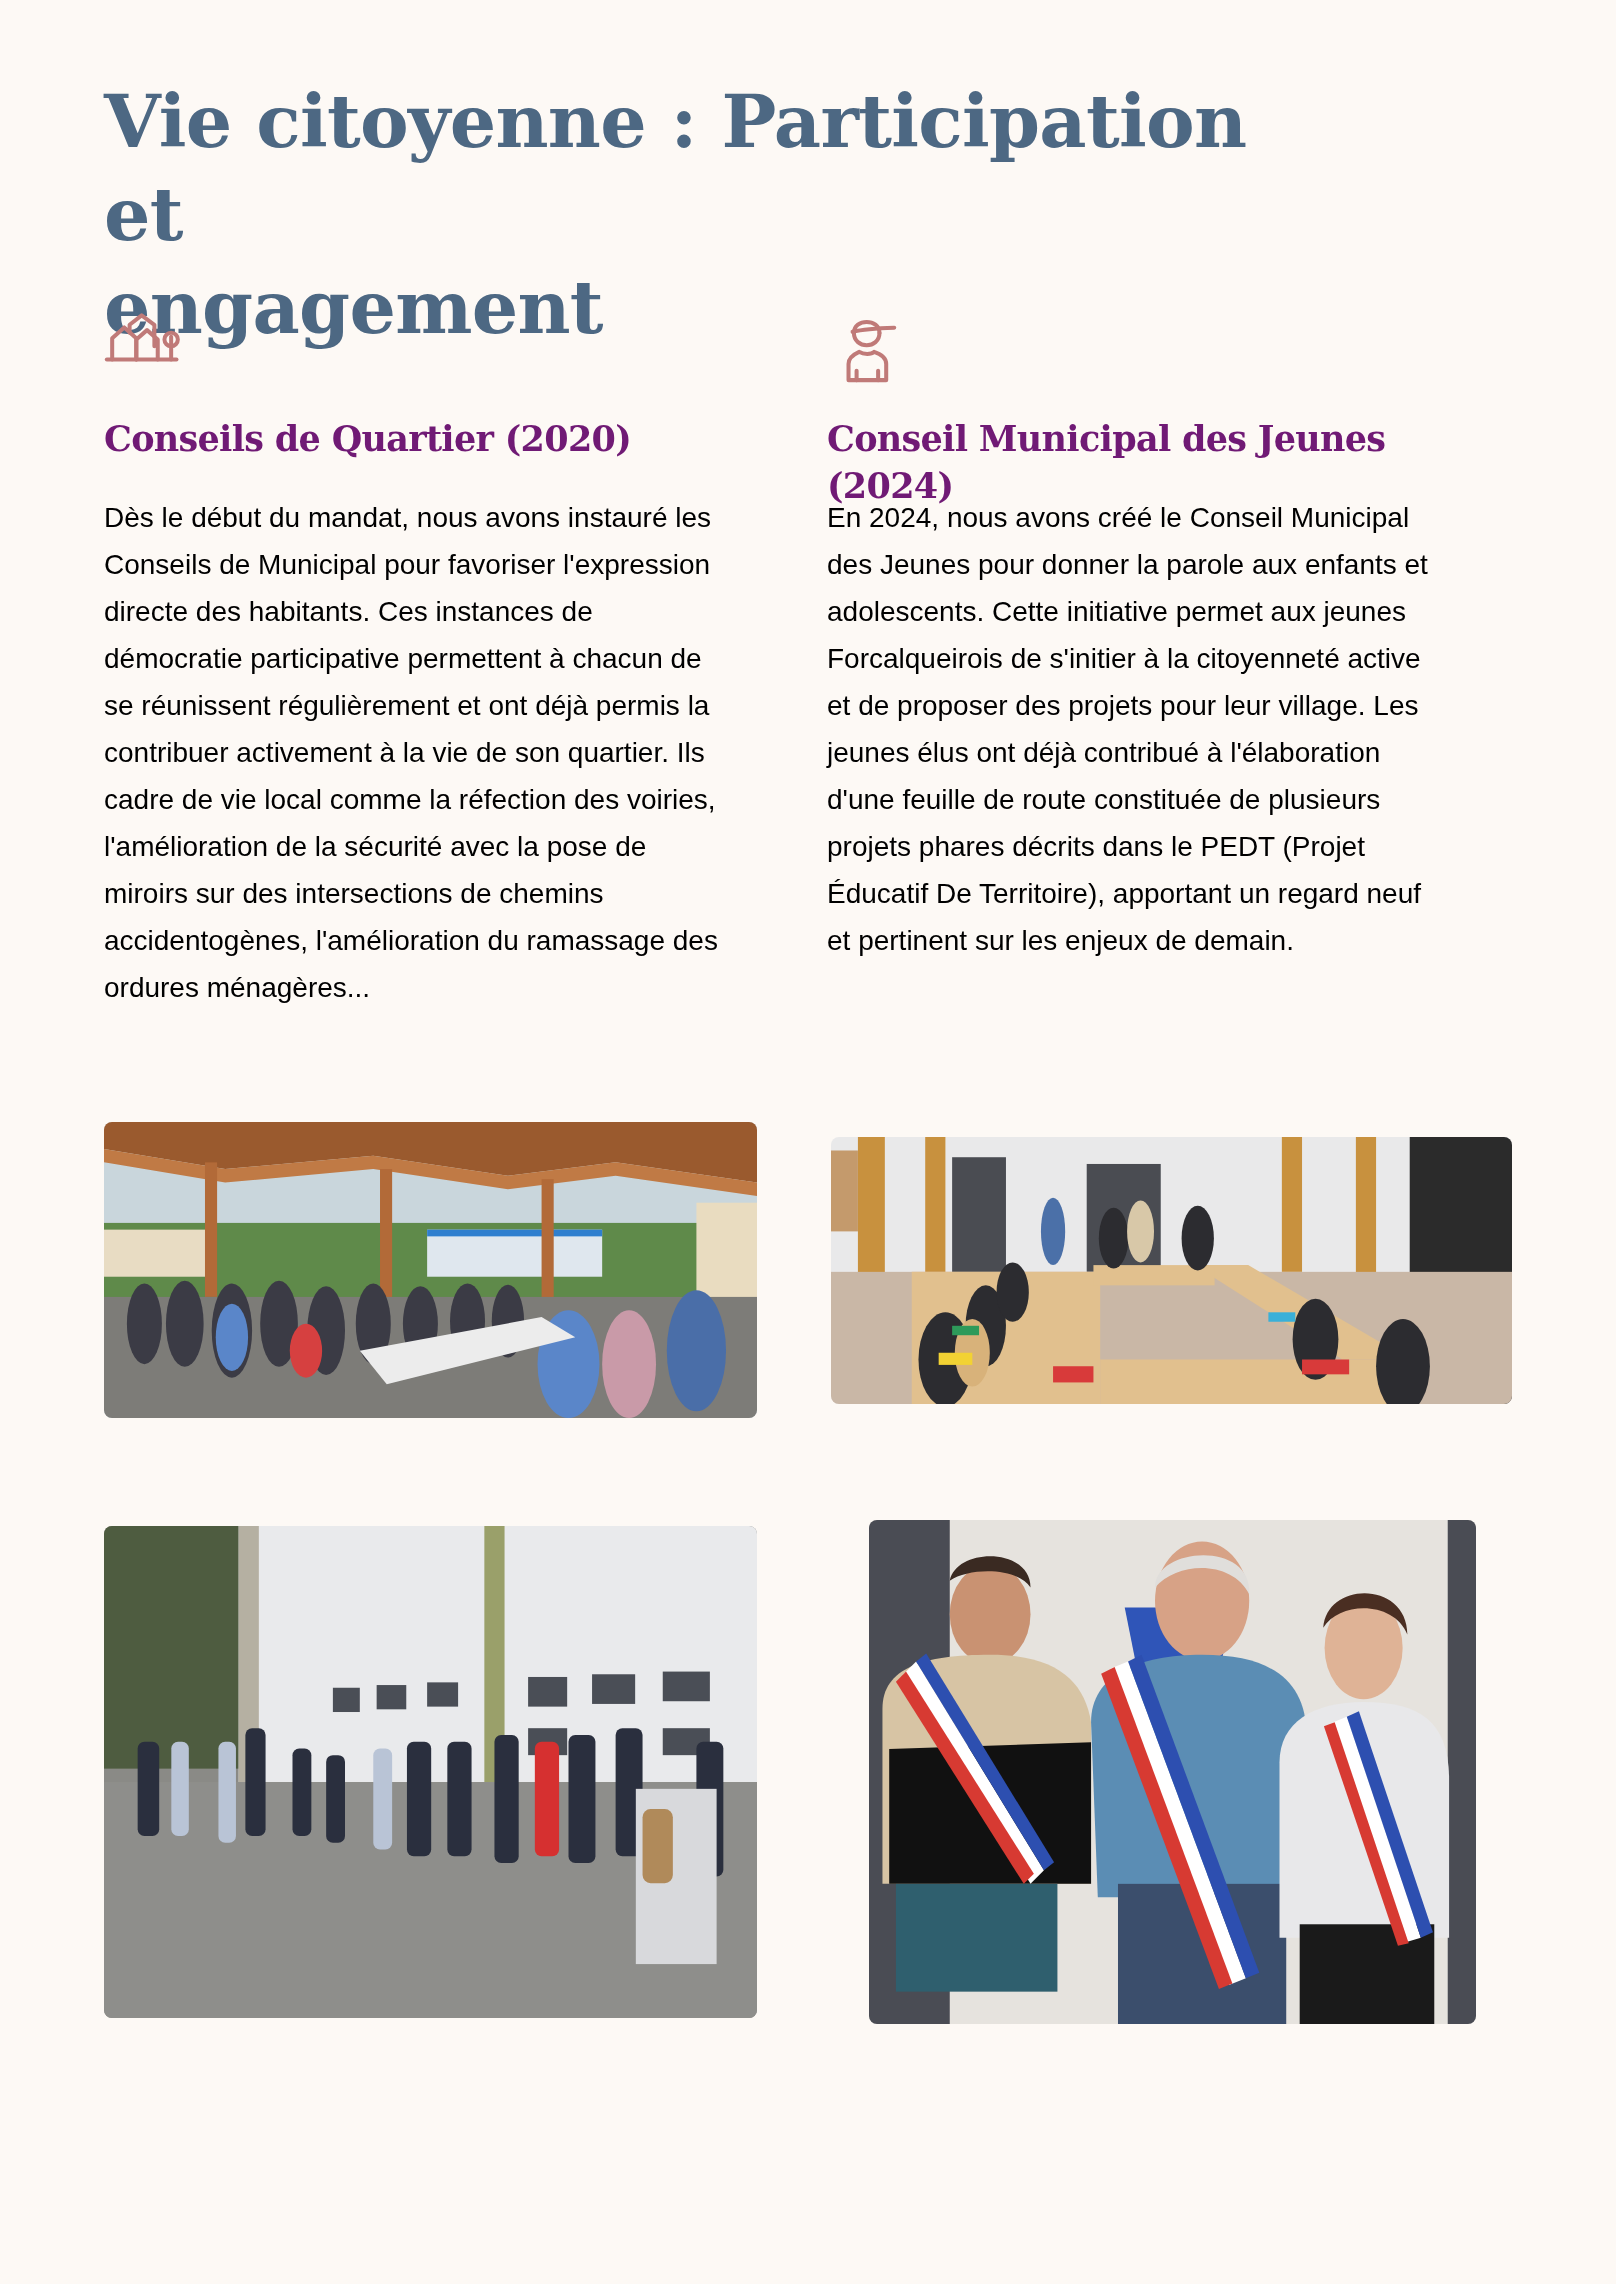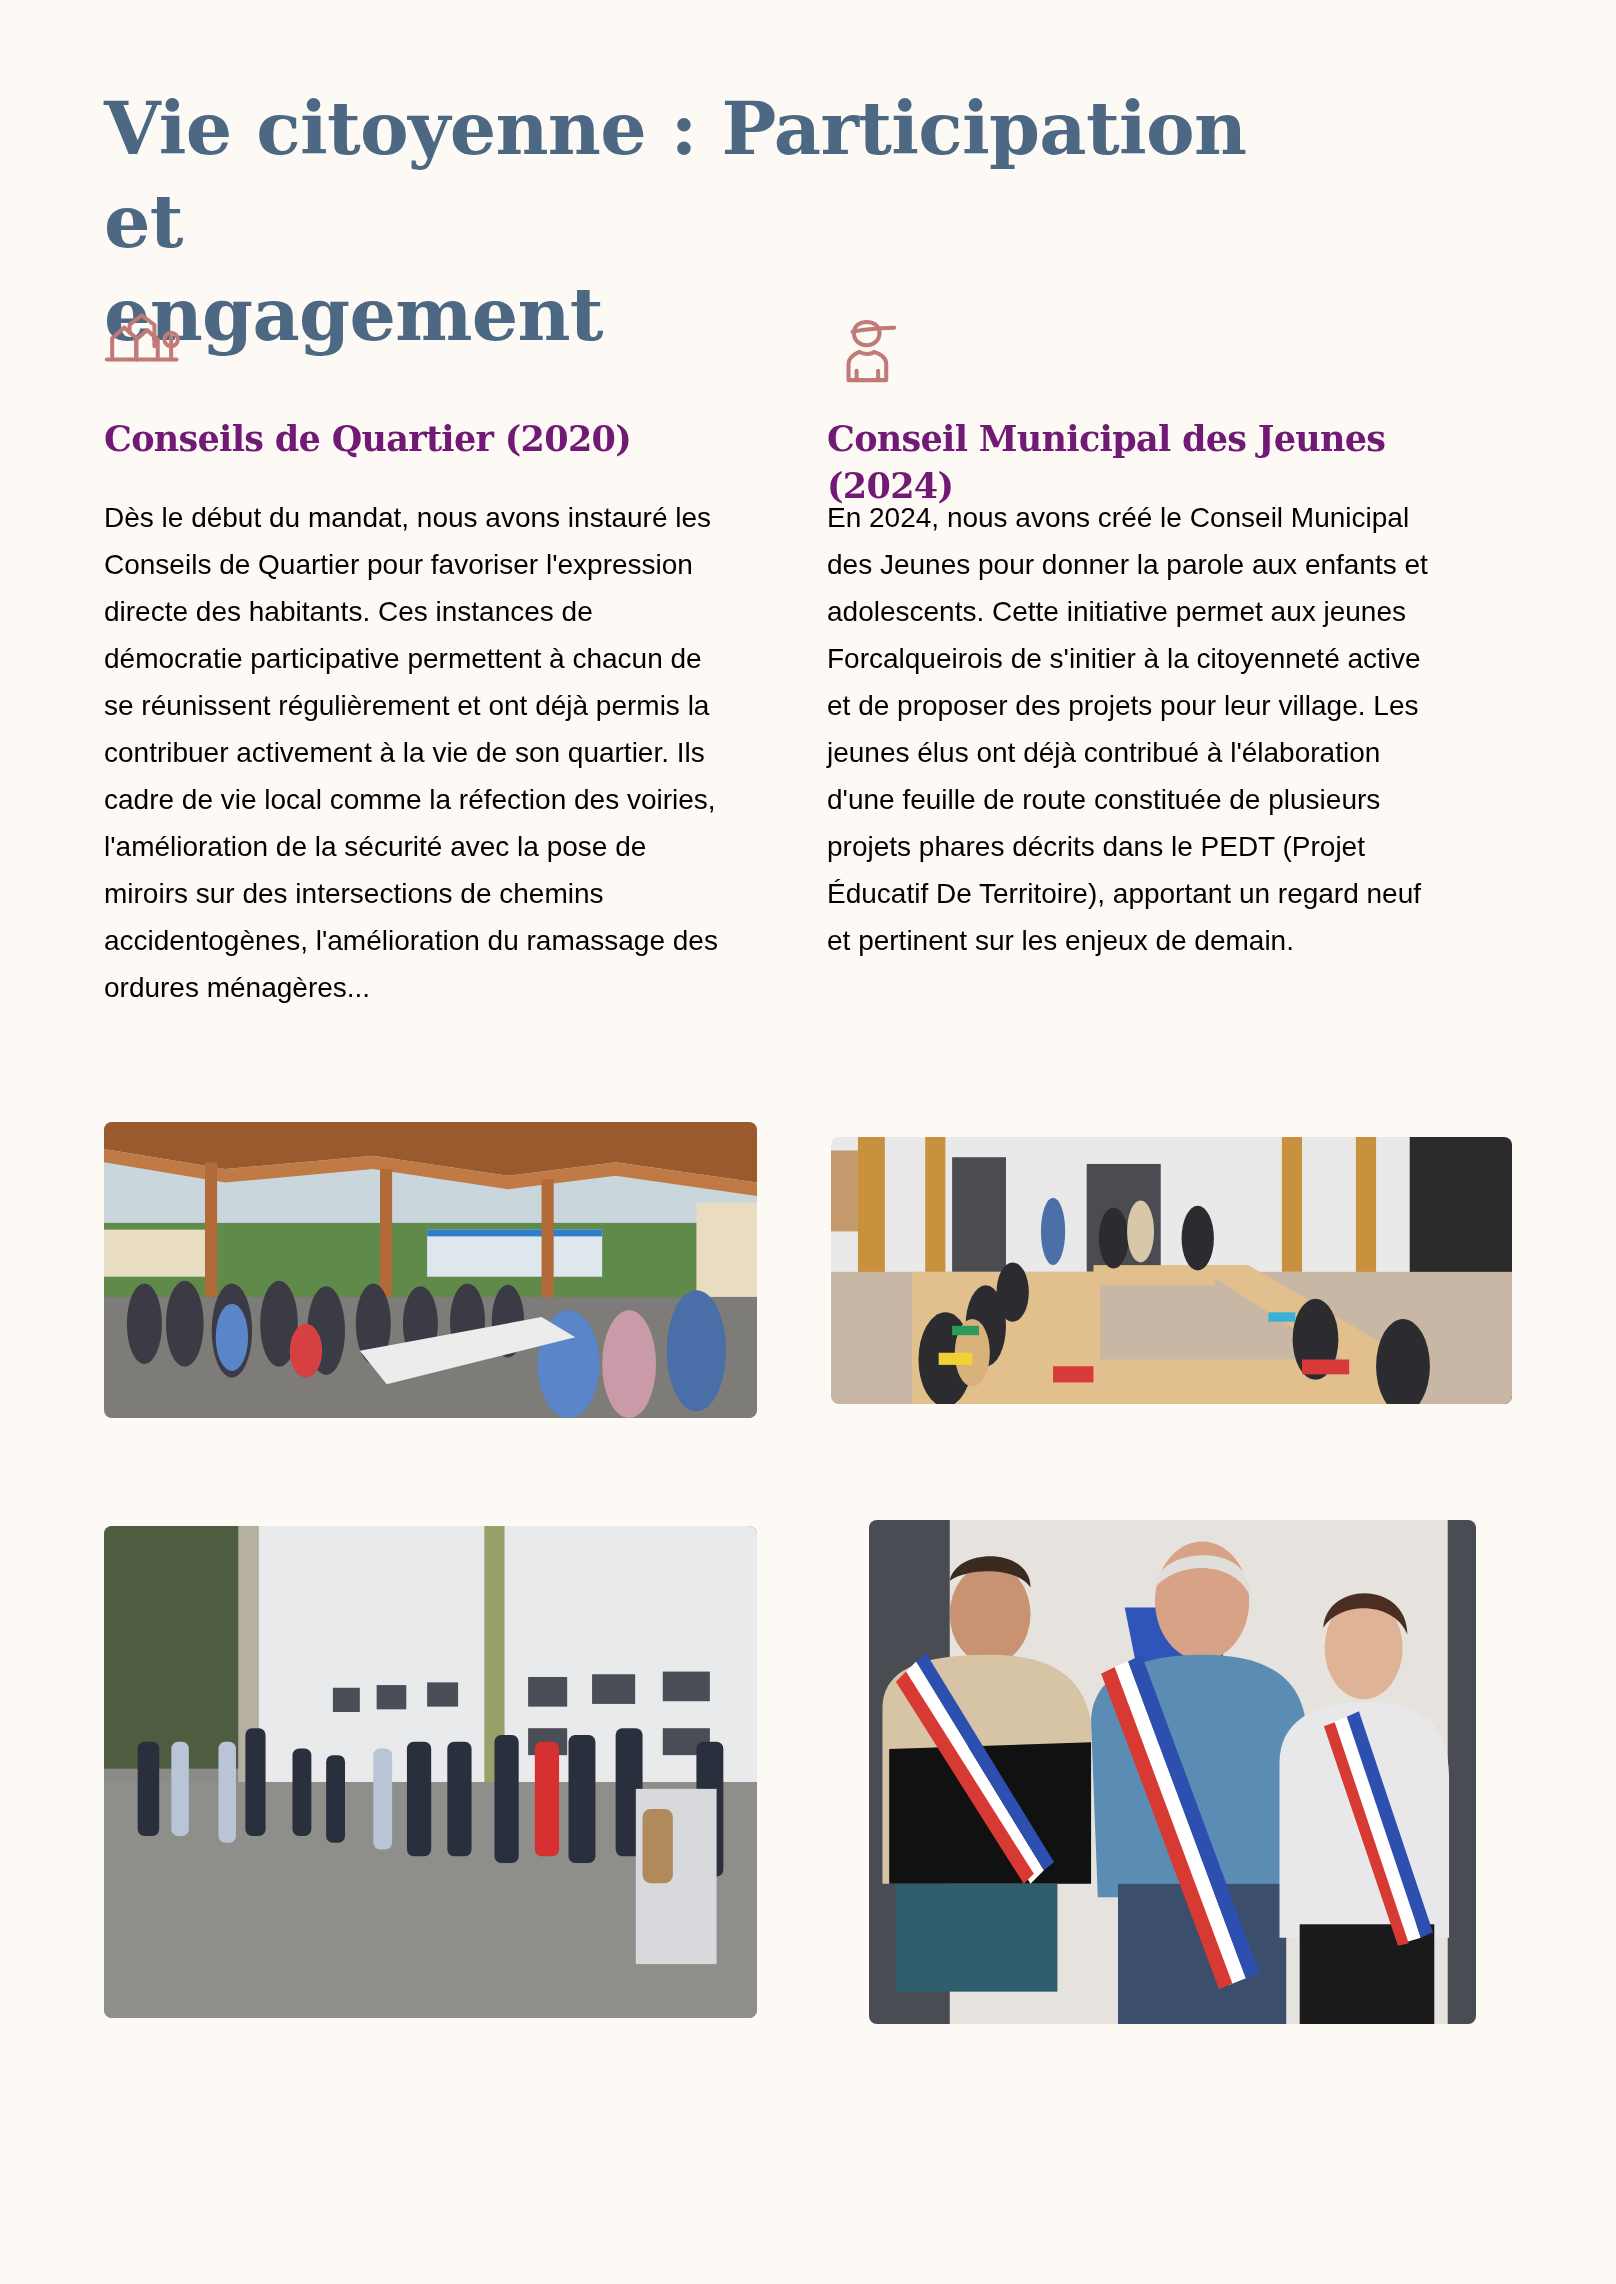--- a/index.html
+++ b/index.html
@@ -2,21 +2,21 @@
 <html style="font-size:10.8px"><head>
 <meta charset="utf-8">
 <style>
   html, body { margin: 0; padding: 0; }
   body {
     width: 1616px; height: 2284px; position: relative; overflow: hidden;
     background: #fdf9f5;
     font-family: "Liberation Sans", "DejaVu Sans", sans-serif;
   }
   .title {
-    position: absolute; left: 104px; top: 82px; width: 1145px;
+    position: absolute; left: 104px; top: 75px; width: 1145px;
     margin: 0;
     font-family: "DejaVu Serif", "Liberation Serif", serif;
     font-weight: 700; font-size: 73px; line-height: 93px;
     color: #4d6883; letter-spacing: -0.7px;
   }
   .col { position: absolute; top: 306px; width: 680px; }
   .col.left { left: 104px; }
   .col.right { left: 827px; text-decoration: underline; }
   .icon { height: 81px; display: block; }
   .icon svg { display: block; }
@@ -54,21 +54,21 @@
       <path d="M12 80 V48 L30 32 L48 48 V80"></path>
       <path d="M38 40 V28 L56 14 L75 28 V60"></path>
       <path d="M48 80 V50 L64 36 L80 50 V80"></path>
       <circle cx="100" cy="50" r="10"></circle>
       <line x1="100" y1="46" x2="100" y2="80"></line>
     </svg>
   </span>
   <h2 class="subhead">Conseils de Quartier (2020)</h2>
   <p class="body-text">
     <span class="line">Dès le début du mandat, nous avons instauré les</span>
-    <span class="line">Conseils de Quartier pour favoriser l'expression</span>
+    <span class="line">Conseils de Municipal pour favoriser l'expression</span>
     <span class="line">directe des habitants. Ces instances de</span>
     <span class="line">démocratie participative permettent à chacun de</span>
     <span class="line">se réunissent régulièrement et ont déjà permis la</span>
     <span class="line">contribuer activement à la vie de son quartier. Ils</span>
     <span class="line">cadre de vie local comme la réfection des voiries,</span>
     <span class="line">l'amélioration de la sécurité avec la pose de</span>
     <span class="line">miroirs sur des intersections de chemins</span>
     <span class="line">accidentogènes, l'amélioration du ramassage des</span>
     <span class="line">ordures ménagères...</span>
   </p>

